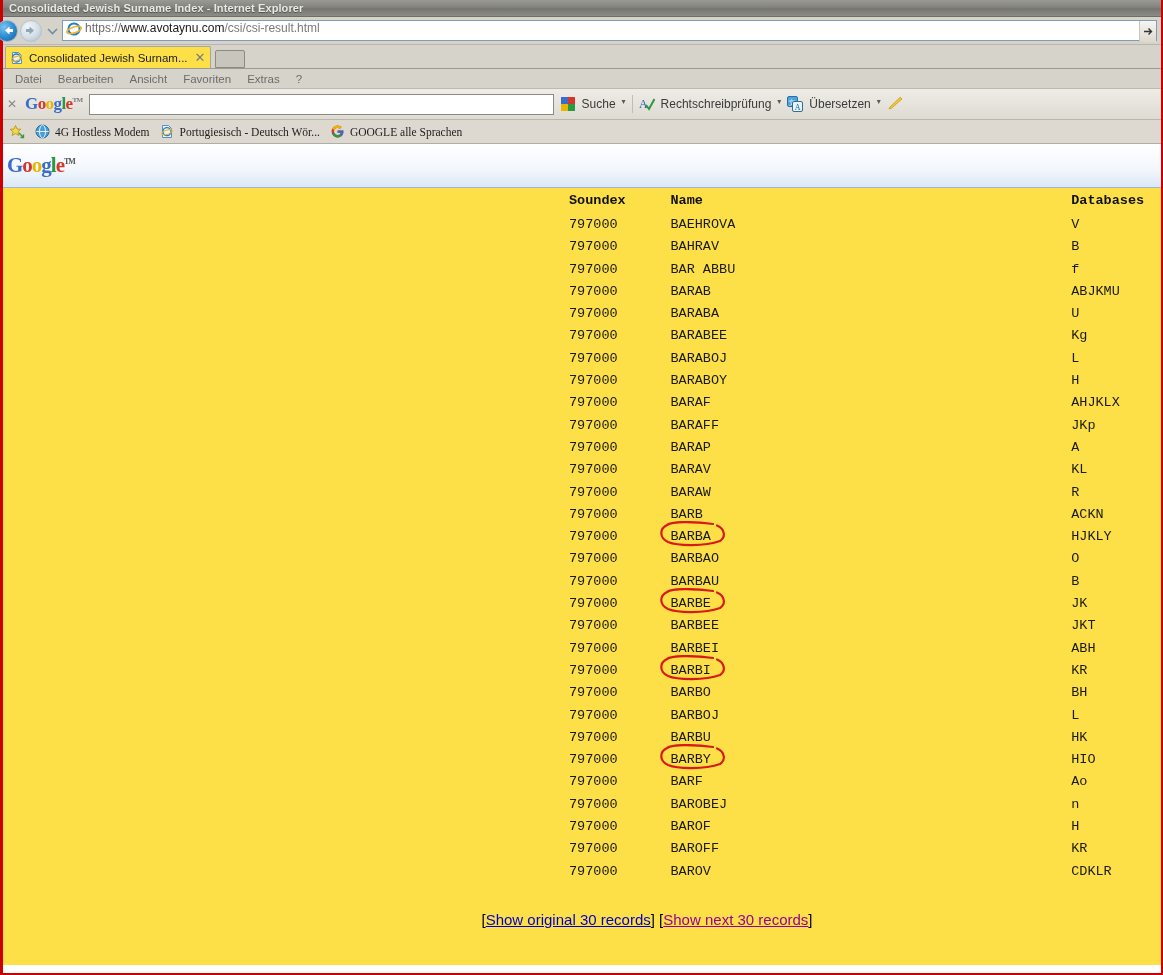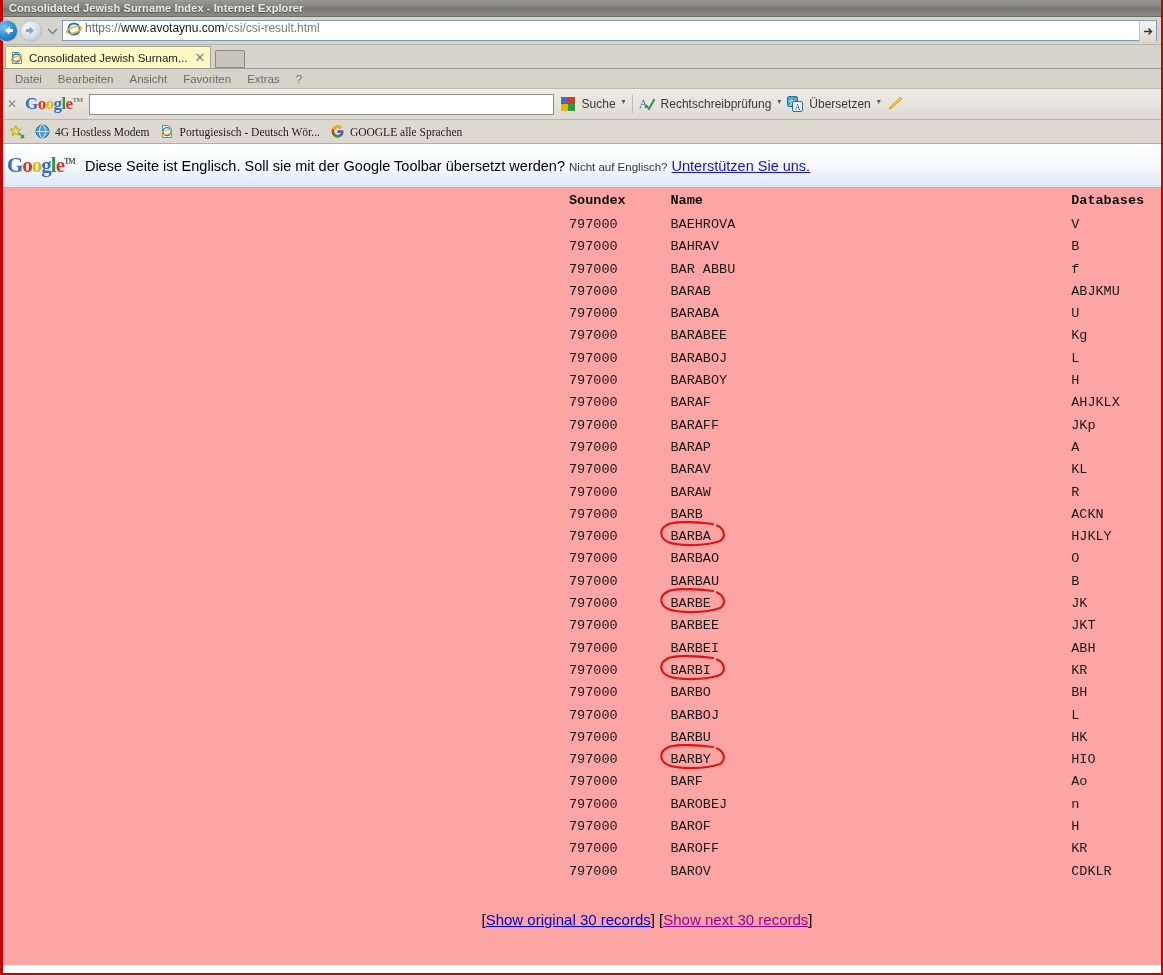--- a/index.html
+++ b/index.html
@@ -94,21 +94,21 @@
   
   .tabstrip {
     height: 24px;
     background: #d6d3cb;
     display: flex; align-items: flex-end;
     padding-left: 2px;
     border-bottom: 1px solid #9d9a92;
   }
   .tab {
     height: 22px;
-    background: #fef9c3;
+    background: #fde047;
     border: 1px solid #a8a59d;
     border-bottom: none;
     display: flex; align-items: center;
     padding: 0 5px 0 4px;
     gap: 5px;
     border-radius: 2px 2px 0 0;
   }
   .tab .t-favicon { width: 14px; height: 14px; flex: none; }
   .tab .t-label { font-size: 11.5px; color: #1c1c1c; white-space: nowrap; }
   .tab .t-close { font-size: 13px; color: #7c7c7c; margin-left: 2px; line-height: 1; }
@@ -186,21 +186,21 @@
   .notif-lines { display:flex; flex-direction:column; gap:2px; }
   .notif-l1 { font-size:14.5px; color:#000; white-space:nowrap; }
   .notif-l1 .small { font-size:11.5px; color:#333; }
   .notif-l2 { font-size:11.5px; color:#222; white-space:nowrap; }
   .nlink { color:#1414c8; text-decoration:underline; }
 
   
   .page {
     position: relative;
     height: 777px;
-    background:#fca5a5;
+    background:#fde047;
     overflow: hidden;
   }
   table.results {
     border-collapse: collapse;
     margin-left: 566px;
     margin-top: 5px;
     font-family: "Liberation Mono", monospace;
     font-size: 13.5px;
     color: #111;
   }
@@ -424,25 +424,20 @@
           <path d="M7.6 13.5 a5.9 5.9 0 0 0 4 -1.4 l-2 -1.6 a3.6 3.6 0 0 1 -5.3 -1.9 l-2 1.5 a6 6 0 0 0 5.3 3.4 z" fill="#2a9a42"></path>
         </svg>
       </span>
       <span>GOOGLE alle Sprachen</span>
     </span>
   </div>
 
   <div class="notifbar">
     <span class="notif-logo"><span style="color:#3a6ccc">G</span><span style="color:#d4372c">o</span><span style="color:#e8b600">o</span><span style="color:#3a6ccc">g</span><span style="color:#2a9a42">l</span><span style="color:#d4372c">e</span><span class="tm">TM</span></span>
     <div class="notif-lines">
-      <div class="notif-l1">
-        <span>Diese Seite ist Englisch. Soll sie mit der Google Toolbar übersetzt werden?</span>
-        <span class="small">Nicht auf Englisch?</span>
-        <a class="nlink" href="#">Unterstützen Sie uns.</a>
-      </div>
     </div>
   </div>
 
   <div class="page">
 
     <table class="results">
       <thead>
         <tr>
           <th class="c-soundex">Soundex</th>
           <th class="c-name">Name</th>

